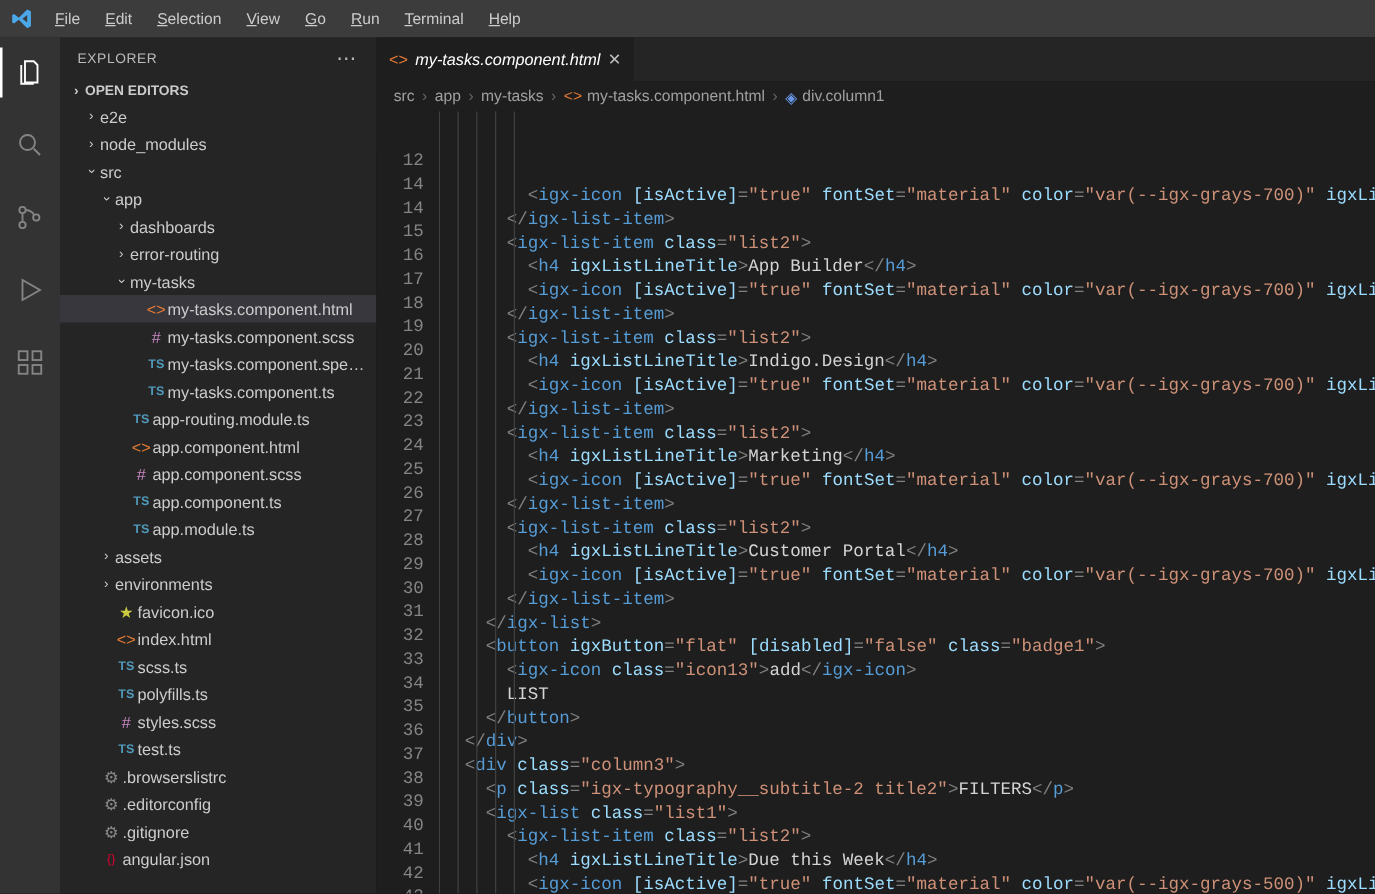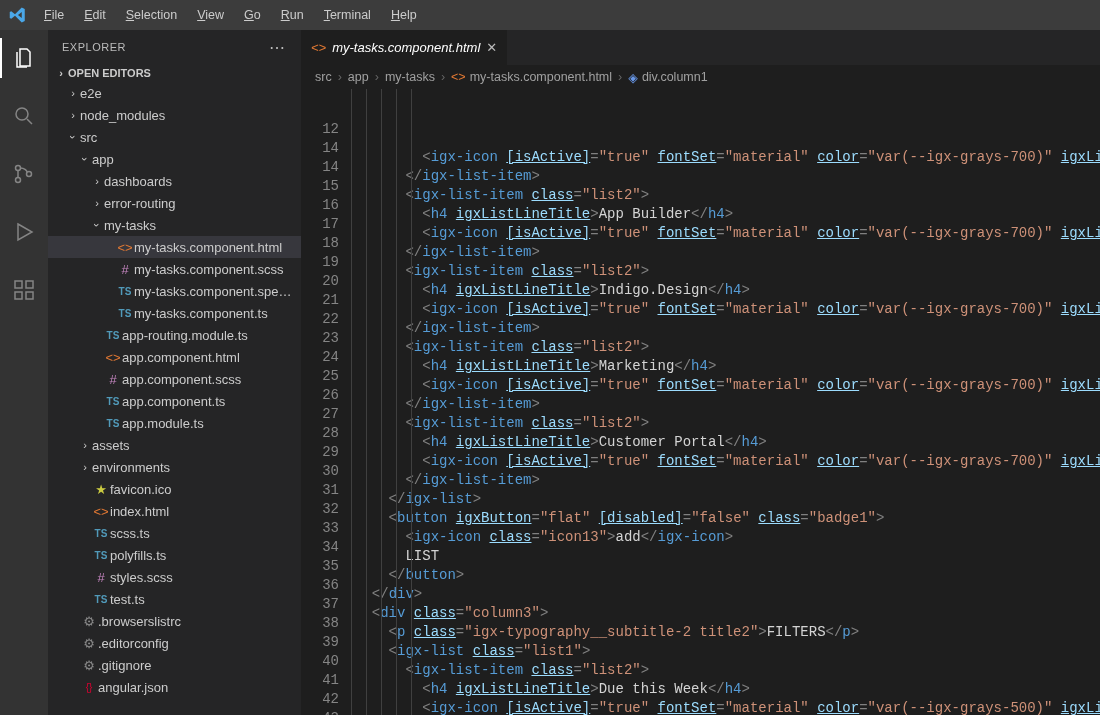--- a/index.html
+++ b/index.html
@@ -47,21 +47,21 @@
   .code-area { flex:1; display:flex; overflow:hidden; font-family:Consolas,"Courier New",monospace; font-size:14px; line-height:19px; }
   .gutter { width:50px; text-align:right; color:#858585; padding:2px 12px 2px 0; background:#1e1e1e; user-select:none;margin-top:29px; }
   .gutter div { height:19px; }
   .lines { flex:1; padding:2px 0 2px 4px; white-space:pre; color:#d4d4d4; overflow:hidden; position:relative; }
   .lines .ln { height:19px; overflow:hidden; }
   .ind-guide-area { position:absolute; left:0; top:0; bottom:0; pointer-events:none; }
   .ind-guide { position:absolute; top:0; bottom:0; width:1px; background:#404040; }
   
   .p  { color:#808080; }  
   .t  { color:#569cd6; }  
-  .a  { color:#9cdcfe;text-decoration:underline; }  
+  .a  { color:#9cdcfe; }  
   .av { color:#ce9178; }  
   .tx { color:#d4d4d4; }  
 </style>
 </head>
 <body>
 
 <div class="root">
 
   <div class="titlebar">
     <div class="logo">

